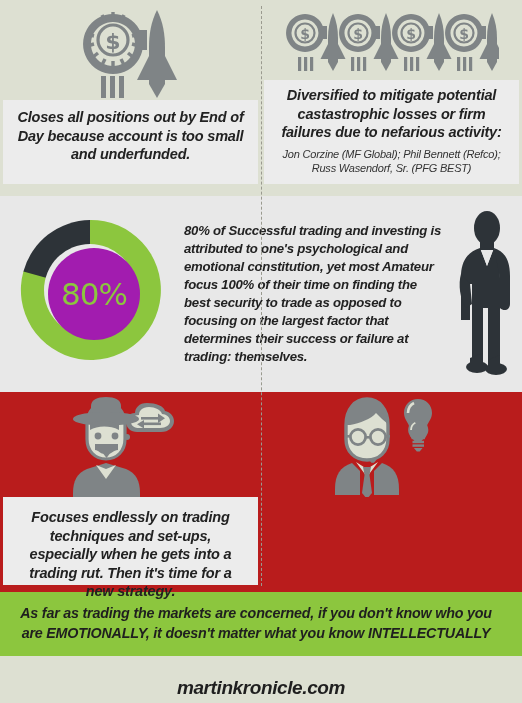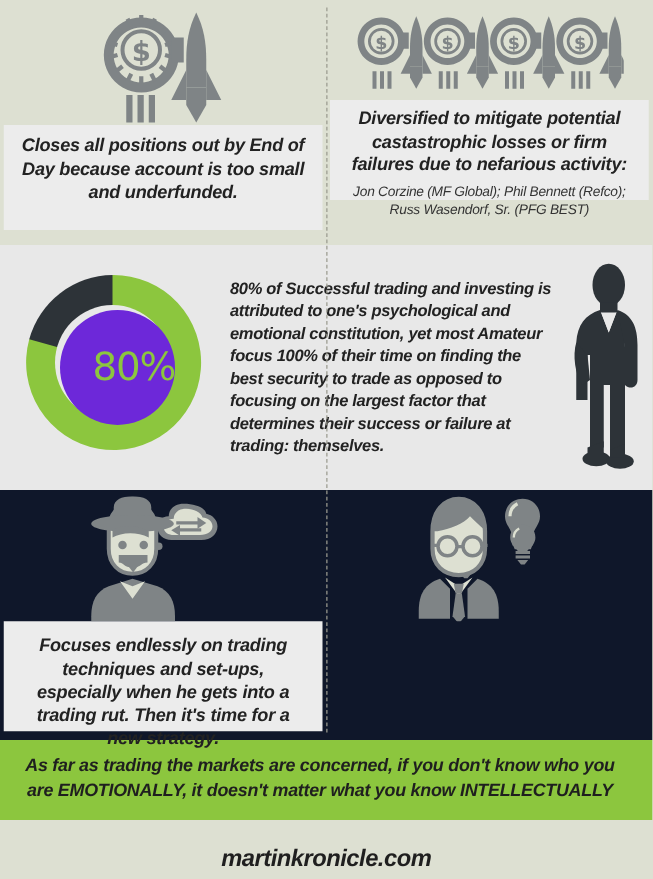--- a/index.html
+++ b/index.html
@@ -68,21 +68,21 @@
   }
   .caption-sub {
     font-style: italic;
     font-size: 11px;
     line-height: 1.3;
     color: #333333;
     margin-top: 5px;
     letter-spacing: -0.2px;
   }
   .cap-left { height: 84px; padding-top: 8px; }
-  .cap-right { height: 80px; padding-top: 6px; }
+  .cap-right { height: 104px; padding-top: 6px; }
   .top-col.right .icon-row { height: 80px; padding-top: 14px; }
 
   
   .middle-section {
     position: relative;
     width: 522px;
     height: 196px;
     background: #e8e8e8;
     margin-top: 0;
     display: flex;
@@ -97,24 +97,24 @@
     flex: 0 0 auto;
   }
   .donut-hole {
     position: absolute;
     left: 50%;
     top: 50%;
     transform: translate(-50%, -50%);
     width: 92px;
     height: 92px;
     border-radius: 50%;
-    background: #6d28d9;
+    background: #a21caf;
     display: flex;
     align-items: center;
-    justify-content: flex-end;
+    justify-content: center;
   }
   .donut-label {
     font-size: 31px;
     color: #8cc63e;
     font-weight: normal;
     letter-spacing: -1px;
     font-family: "DejaVu Sans", sans-serif;
   }
   .middle-text {
     flex: 1 1 auto;
@@ -131,21 +131,21 @@
     flex: 0 0 auto;
     height: 196px;
     position: relative;
   }
 
   
   .bottom-section {
     position: relative;
     width: 522px;
     height: 200px;
-    background: #0f172a;
+    background: #b91c1c;
     display: flex;
   }
   .bottom-col {
     width: 261px;
     position: relative;
     box-sizing: border-box;
   }
   .char-row {
     height: 105px;
     display: flex;

